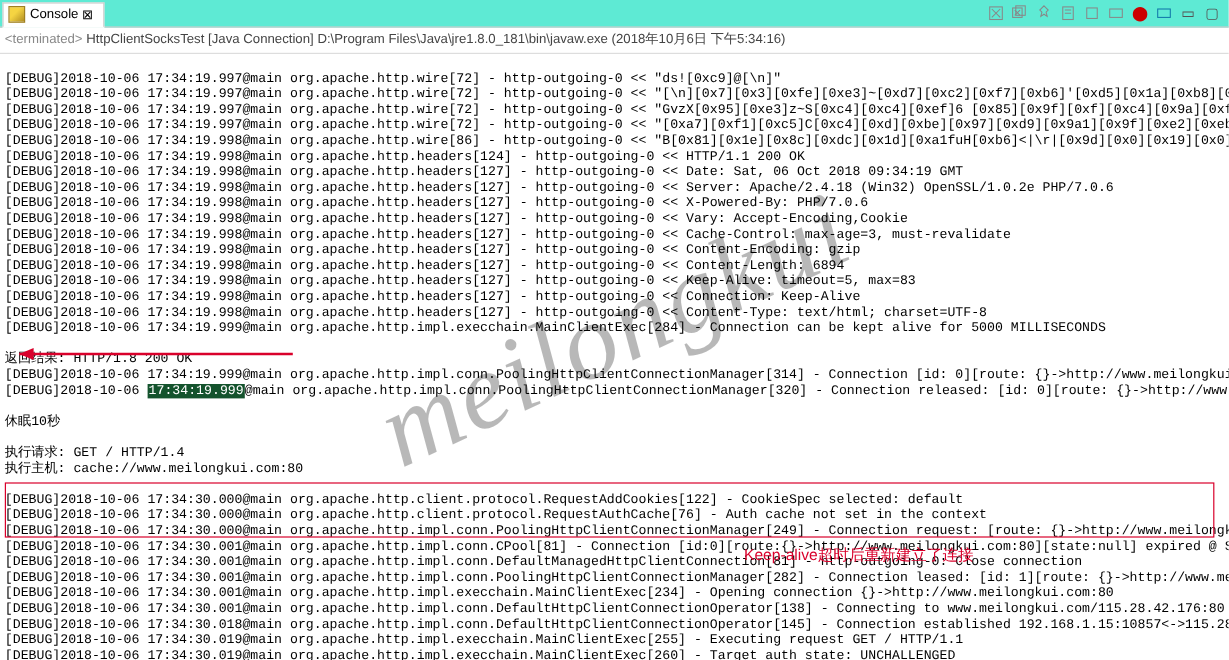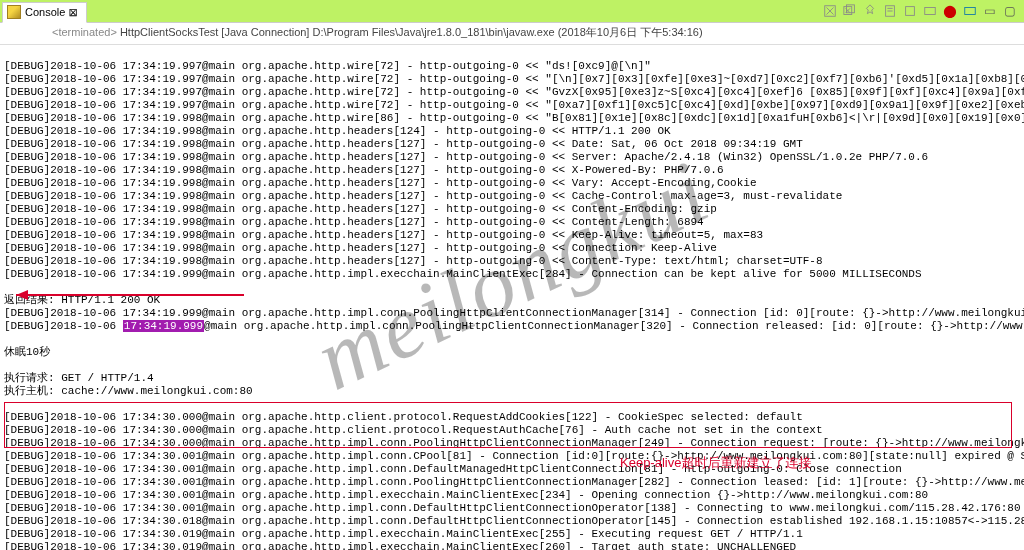--- a/index.html
+++ b/index.html
@@ -11,21 +11,21 @@
   width: 1024px;
   height: 550px;
   overflow: hidden;
   position: relative;
 }
 .tabbar {
   height: 22px;
   display: flex;
   align-items: center;
   border-bottom: 1px solid #ccc;
-  background: #bef264;
+  background: #5eead4;
   padding-left: 2px;
 }
 .tab {
   display: flex;
   align-items: center;
   height: 19px;
   padding: 0 8px 0 4px;
   background: #fff;
   border: 1px solid #ccc;
   border-bottom: 1px solid #fff;
@@ -58,34 +58,34 @@
   font-size: 12px;
   cursor: pointer;
 }
 .tbtn svg { width: 14px; height: 14px; }
 .termline {
   padding: 2px 6px 4px 4px;
   font-size: 11px;
   color: #444;
   border-bottom: 1px solid #ddd;
 }
-.termline .grey { color: #888; margin-left: 48px; }
+.termline .grey { color: #888; }
 .console {
   font-family: Consolas, "Courier New", monospace;
   font-size: 11px;
   line-height: 13px;
   color: #000;
   padding: 2px 4px;
   white-space: pre;
   overflow: hidden;
   height: calc(100% - 44px);
   position: relative;
 }
 .highlight-blue {
-  background: #a21caf;
+  background: #14532d;
   color: #fff;
   padding: 0 1px;
 }
 .annotation-red {
   position: absolute;
   color: #d9002b;
   font-family: "Segoe UI", sans-serif;
   font-size: 13px;
   font-weight: normal;
 }
@@ -186,21 +186,21 @@
 <span>[DEBUG]2018-10-06 17:34:19.998@main org.apache.http.headers[127] - http-outgoing-0 &lt;&lt; X-Powered-By: PHP/7.0.6</span>
 <span>[DEBUG]2018-10-06 17:34:19.998@main org.apache.http.headers[127] - http-outgoing-0 &lt;&lt; Vary: Accept-Encoding,Cookie</span>
 <span>[DEBUG]2018-10-06 17:34:19.998@main org.apache.http.headers[127] - http-outgoing-0 &lt;&lt; Cache-Control: max-age=3, must-revalidate</span>
 <span>[DEBUG]2018-10-06 17:34:19.998@main org.apache.http.headers[127] - http-outgoing-0 &lt;&lt; Content-Encoding: gzip</span>
 <span>[DEBUG]2018-10-06 17:34:19.998@main org.apache.http.headers[127] - http-outgoing-0 &lt;&lt; Content-Length: 6894</span>
 <span>[DEBUG]2018-10-06 17:34:19.998@main org.apache.http.headers[127] - http-outgoing-0 &lt;&lt; Keep-Alive: timeout=5, max=83</span>
 <span>[DEBUG]2018-10-06 17:34:19.998@main org.apache.http.headers[127] - http-outgoing-0 &lt;&lt; Connection: Keep-Alive</span>
 <span>[DEBUG]2018-10-06 17:34:19.998@main org.apache.http.headers[127] - http-outgoing-0 &lt;&lt; Content-Type: text/html; charset=UTF-8</span>
 <span>[DEBUG]2018-10-06 17:34:19.999@main org.apache.http.impl.execchain.MainClientExec[284] - Connection can be kept alive for 5000 MILLISECONDS</span>
 
-<span>返回结果: HTTP/1.1 200 OK</span>
+<span>返回结果: HTTP/1.8 200 OK</span>
 <span>[DEBUG]2018-10-06 17:34:19.999@main org.apache.http.impl.conn.PoolingHttpClientConnectionManager[314] - Connection [id: 0][route: {}-&gt;http://www.meilongkui.com:80] can be kept alive for 5.0 se</span>
 [DEBUG]2018-10-06 <span class="highlight-blue">17:34:19.999</span><span>@main org.apache.http.impl.conn.PoolingHttpClientConnectionManager[320] - Connection released: [id: 0][route: {}-&gt;http://www.meilongkui.com:80][total kept alive: </span>
 
 <span>休眠10秒</span>
 
 <span>执行请求: GET / HTTP/1.4</span>
 <span>执行主机: cache://www.meilongkui.com:80</span>
 
 <span>[DEBUG]2018-10-06 17:34:30.000@main org.apache.http.client.protocol.RequestAddCookies[122] - CookieSpec selected: default</span>
 <span>[DEBUG]2018-10-06 17:34:30.000@main org.apache.http.client.protocol.RequestAuthCache[76] - Auth cache not set in the context</span>

